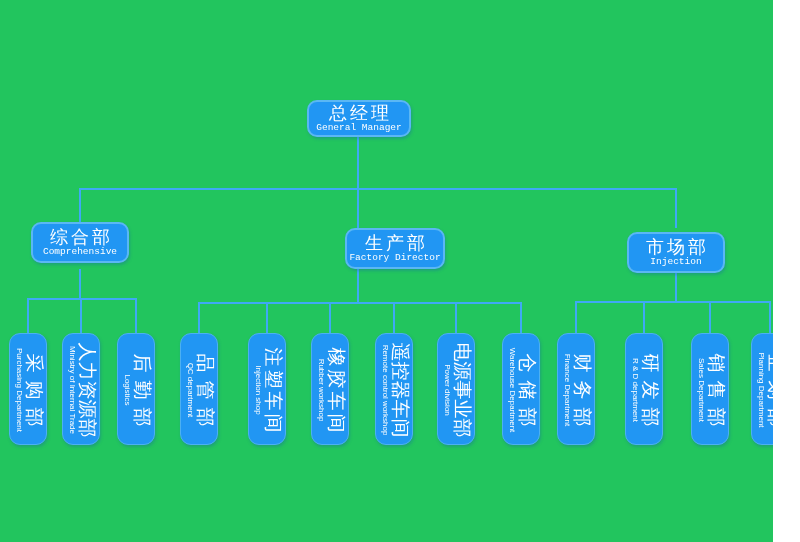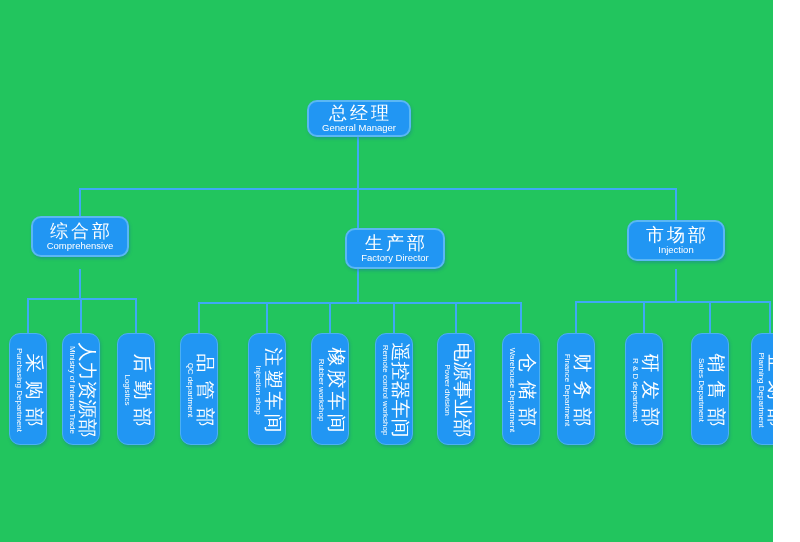--- a/index.html
+++ b/index.html
@@ -14,21 +14,21 @@
   .hline{height:2px;}
   
   .node{
     position:absolute;box-sizing:border-box;background:#2196f3;color:#ffffff;
     border:2px solid #5ab7f4;display:flex;flex-direction:column;
     align-items:center;justify-content:center;
     box-shadow:1px 2px 3px rgba(24,104,170,0.35);
   }
   .root,.branch{border-radius:10px;}
   .root .cn,.branch .cn{font-size:18px;letter-spacing:3px;margin-right:-3px;line-height:1.05;white-space:nowrap;}
-  .root .en,.branch .en{font-size:9.5px;line-height:1.1;white-space:nowrap;}
+  .root .en,.branch .en{font-size:9.5px;line-height:1.1;white-space:nowrap;font-family:Liberation Mono, monospace;}
   
   .leaf{width:38px;height:112px;border-radius:11px;border:1px solid #4cb0f2;}
   .rot{
     position:absolute;width:112px;height:38px;left:-37px;top:37px;
     transform:rotate(90deg);
     display:flex;flex-direction:column;align-items:center;justify-content:center;
   }
   .leaf .cn{font-size:19px;line-height:1;white-space:nowrap;}
   .leaf .en{font-size:8px;line-height:1.15;white-space:nowrap;margin-top:1px;}
   .s3 .cn{letter-spacing:8px;margin-right:-8px;}
@@ -65,29 +65,29 @@
   <div class="vline" style="left:575px;top:301px;height:32px;"></div>
   <div class="vline" style="left:643px;top:301px;height:32px;"></div>
   <div class="vline" style="left:709px;top:301px;height:32px;"></div>
   <div class="vline" style="left:769px;top:301px;height:32px;"></div>
 
   <div class="node root" style="left:307px;top:100px;width:104px;height:37px;">
     <span class="cn">总经理</span>
     <span class="en">General Manager</span>
   </div>
 
-  <div class="node branch" style="left:31px;top:216px;width:98px;height:41px;">
+  <div class="node branch" style="left:31px;top:222px;width:98px;height:41px;">
     <span class="cn">综合部</span>
     <span class="en">Comprehensive</span>
   </div>
   <div class="node branch" style="left:309px;top:228px;width:100px;height:41px;margin-left:36px;">
     <span class="cn">生产部</span>
     <span class="en">Factory Director</span>
   </div>
-  <div class="node branch" style="left:627px;top:220px;width:98px;height:41px;">
+  <div class="node branch" style="left:627px;top:232px;width:98px;height:41px;">
     <span class="cn">市场部</span>
     <span class="en">Injection</span>
   </div>
 
   <div class="node leaf" style="left:9px;top:333px;">
     <div class="rot s3">
       <span class="cn">采购部</span>
       <span class="en">Purchasing Department</span>
     </div>
   </div>

